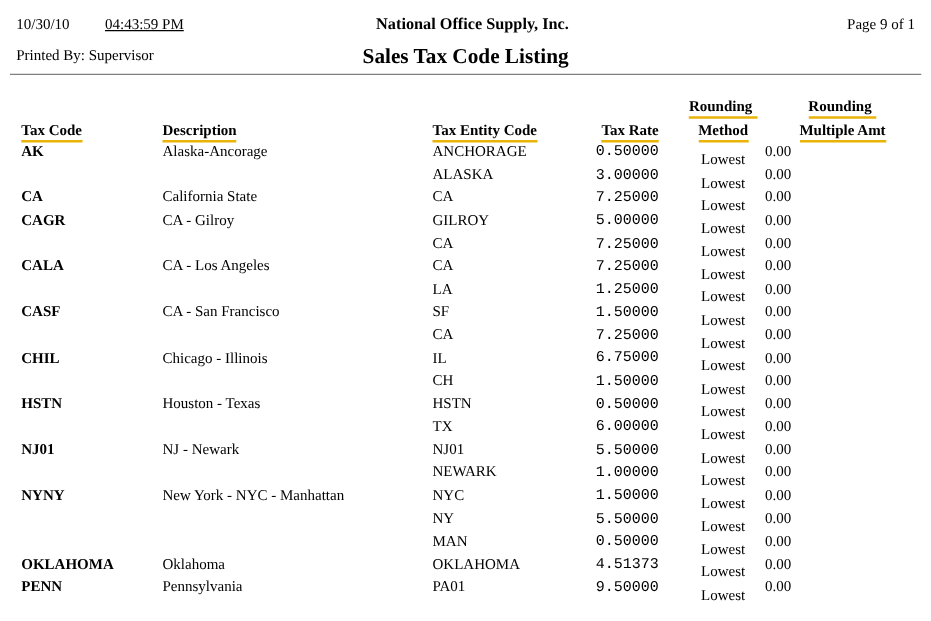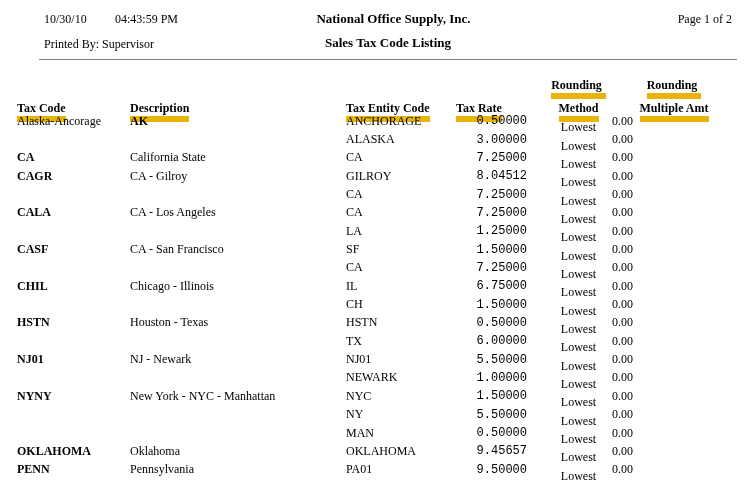--- a/index.html
+++ b/index.html
@@ -5,80 +5,80 @@
   * { margin:0; padding:0; box-sizing:border-box; }
   html,body { width:745px; height:497px; }
   body {
     background:#ffffff;
     color:#000000;
     font-family:"Liberation Serif", serif;
     font-size:12px;
     position:relative;
     overflow:hidden;
   }
-  .abs { position:absolute;margin-left:31px; }
+  .abs { position:absolute; }
   .hdr-date    { left:13px; top:12px; }
-  .hdr-time    { left:84px; top:12px; }
+  .hdr-time    { left:84px; top:12px;text-decoration:underline; }
   .hdr-printed { left:13px; top:37px; }
   .hdr-company { left:11px; right:0; top:11px; text-align:center; font-weight:bold; font-size:13px; }
-  .hdr-title   { left:0; right:0; top:35px; text-align:center; font-weight:bold; font-size:13px; }
+  .hdr-title   { left:0; right:0; top:35px; text-align:center; font-weight:bold; font-size:17px; }
   .hdr-page    { right:13px; top:12px; }
   .hdr-rule    { left:8px; right:8px; top:59px; border-top:1px solid #7f7f7f; height:0; }
 
   .report-table { position:absolute; left:17px; top:76px; width:719px; }
   .thead, .tr {
     display:grid;
     grid-template-columns:113px 216px 110px 71px 18px 67px 124px;
   }
   .thead { height:36px; align-items:end; font-weight:bold; }
   .th { line-height:18px; }
-  .th .u { display:inline-block; border-bottom:6px solid #eab308; line-height:16px; }
+  .th .u { display:inline-block; border-bottom:2px solid #eab308; line-height:16px; }
   .th .u.trail { padding-right:4px; }
-  .th.right  { text-align:left; }
+  .th.right  { text-align:right; }
   .th.center { text-align:center; }
 
   .tbody { width:100%; }
   .tr { height:18.35px; align-items:center; }
   .td { white-space:nowrap; overflow:hidden; }
   .c1 { font-weight:bold; }
   .c4 { text-align:right;font-family:Liberation Mono, monospace; }
   .c6 { text-align:center;margin-top:13px; }
   .c7 { text-align:left; padding-right:9px; }
 </style>
 </head>
 <body>
 
 <div class="abs hdr-date">10/30/10</div>
 <div class="abs hdr-time">04:43:59 PM</div>
 <div class="abs hdr-printed">Printed By: Supervisor</div>
 <div class="abs hdr-company">National Office Supply, Inc.</div>
 <div class="abs hdr-title">Sales Tax Code Listing</div>
-<div class="abs hdr-page">Page 1 of 2</div>
+<div class="abs hdr-page">Page 9 of 1</div>
 <div class="abs hdr-rule"></div>
 
 <div class="report-table">
   <div class="thead">
     <div class="th"><span class="u">Tax Code</span></div>
     <div class="th"><span class="u">Description</span></div>
     <div class="th"><span class="u">Tax Entity Code</span></div>
     <div class="th right"><span class="u">Tax Rate</span></div>
     <div class="th"></div>
     <div class="th center">
       <span class="u trail">Rounding</span><br>
       <span class="u">Method</span>
     </div>
     <div class="th center">
       <span class="u trail">Rounding</span><br>
       <span class="u">Multiple Amt</span>
     </div>
   </div>
   <div class="tbody">
   <div class="tr">
+    <span class="td c1">AK</span>
     <span class="td c2">Alaska-Ancorage</span>
-    <span class="td c1">AK</span>
     <span class="td c3">ANCHORAGE</span>
     <span class="td c4">0.50000</span>
     <span class="td c5"></span>
     <span class="td c6">Lowest</span>
     <span class="td c7">0.00</span>
   </div>
 
   <div class="tr">
     <span class="td c1"></span>
     <span class="td c2"></span>
@@ -96,21 +96,21 @@
     <span class="td c4">7.25000</span>
     <span class="td c5"></span>
     <span class="td c6">Lowest</span>
     <span class="td c7">0.00</span>
   </div>
 
   <div class="tr">
     <span class="td c1">CAGR</span>
     <span class="td c2">CA - Gilroy</span>
     <span class="td c3">GILROY</span>
-    <span class="td c4">8.04512</span>
+    <span class="td c4">5.00000</span>
     <span class="td c5"></span>
     <span class="td c6">Lowest</span>
     <span class="td c7">0.00</span>
   </div>
 
   <div class="tr">
     <span class="td c1"></span>
     <span class="td c2"></span>
     <span class="td c3">CA</span>
     <span class="td c4">7.25000</span>
@@ -246,21 +246,21 @@
     <span class="td c4">0.50000</span>
     <span class="td c5"></span>
     <span class="td c6">Lowest</span>
     <span class="td c7">0.00</span>
   </div>
 
   <div class="tr">
     <span class="td c1">OKLAHOMA</span>
     <span class="td c2">Oklahoma</span>
     <span class="td c3">OKLAHOMA</span>
-    <span class="td c4">9.45657</span>
+    <span class="td c4">4.51373</span>
     <span class="td c5"></span>
     <span class="td c6">Lowest</span>
     <span class="td c7">0.00</span>
   </div>
 
   <div class="tr">
     <span class="td c1">PENN</span>
     <span class="td c2">Pennsylvania</span>
     <span class="td c3">PA01</span>
     <span class="td c4">9.50000</span>

